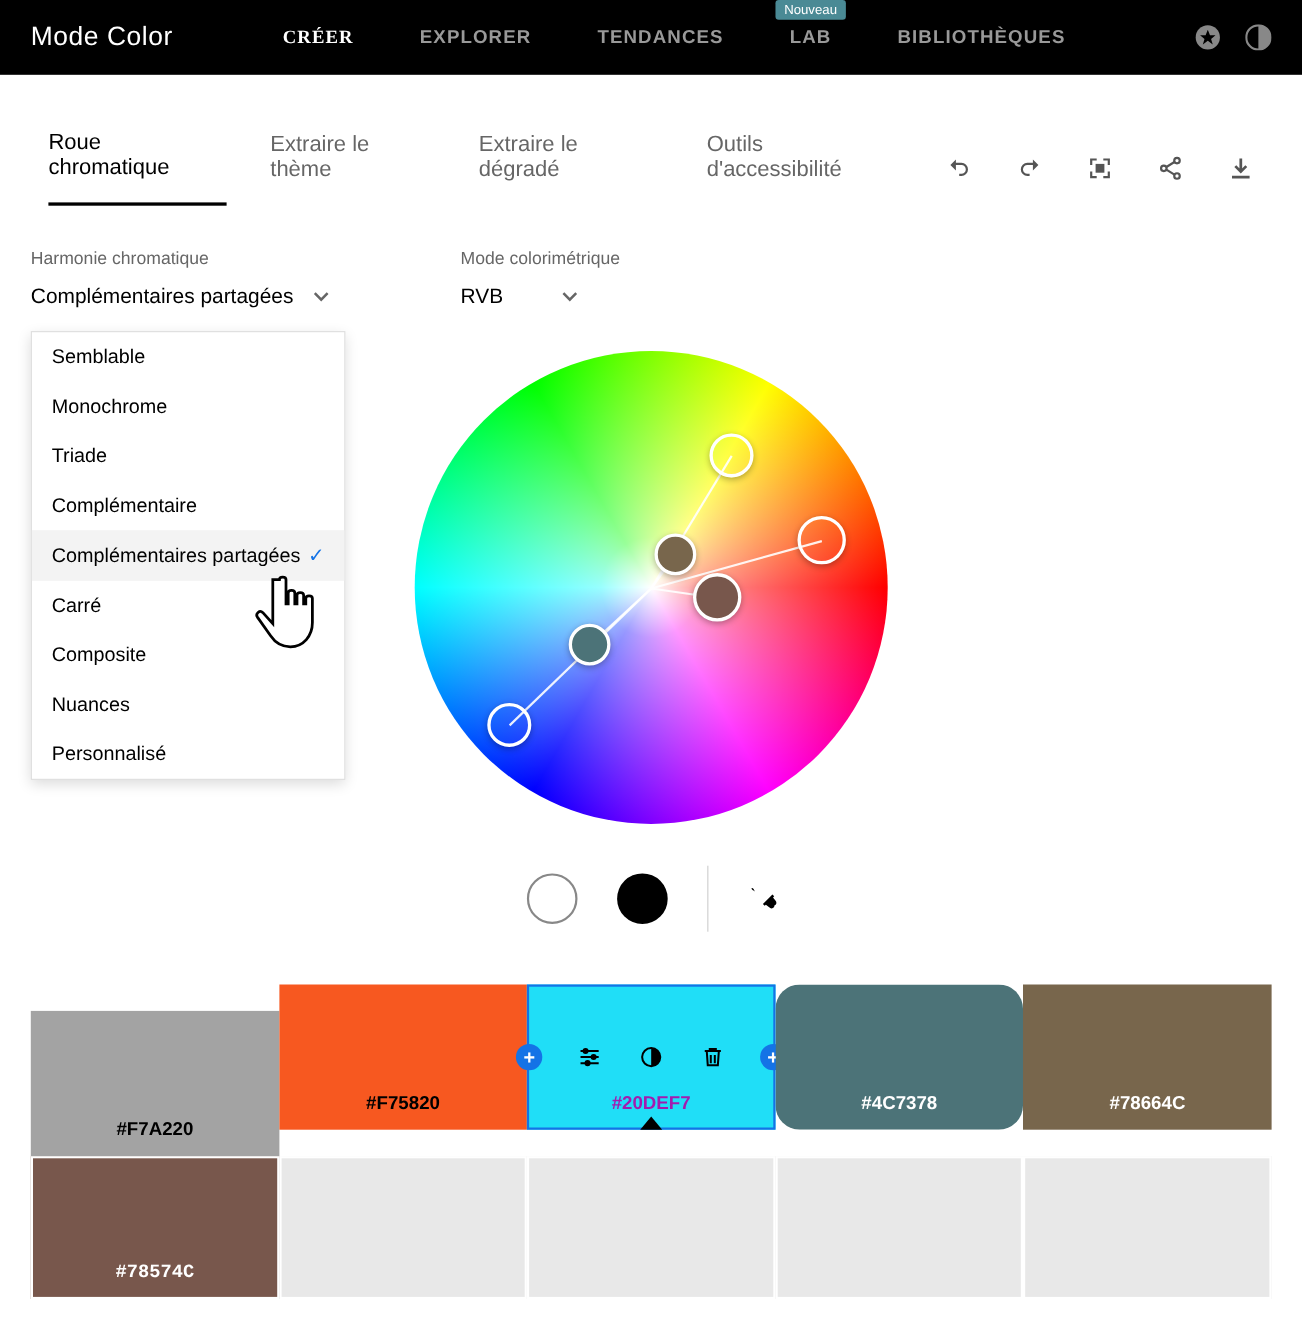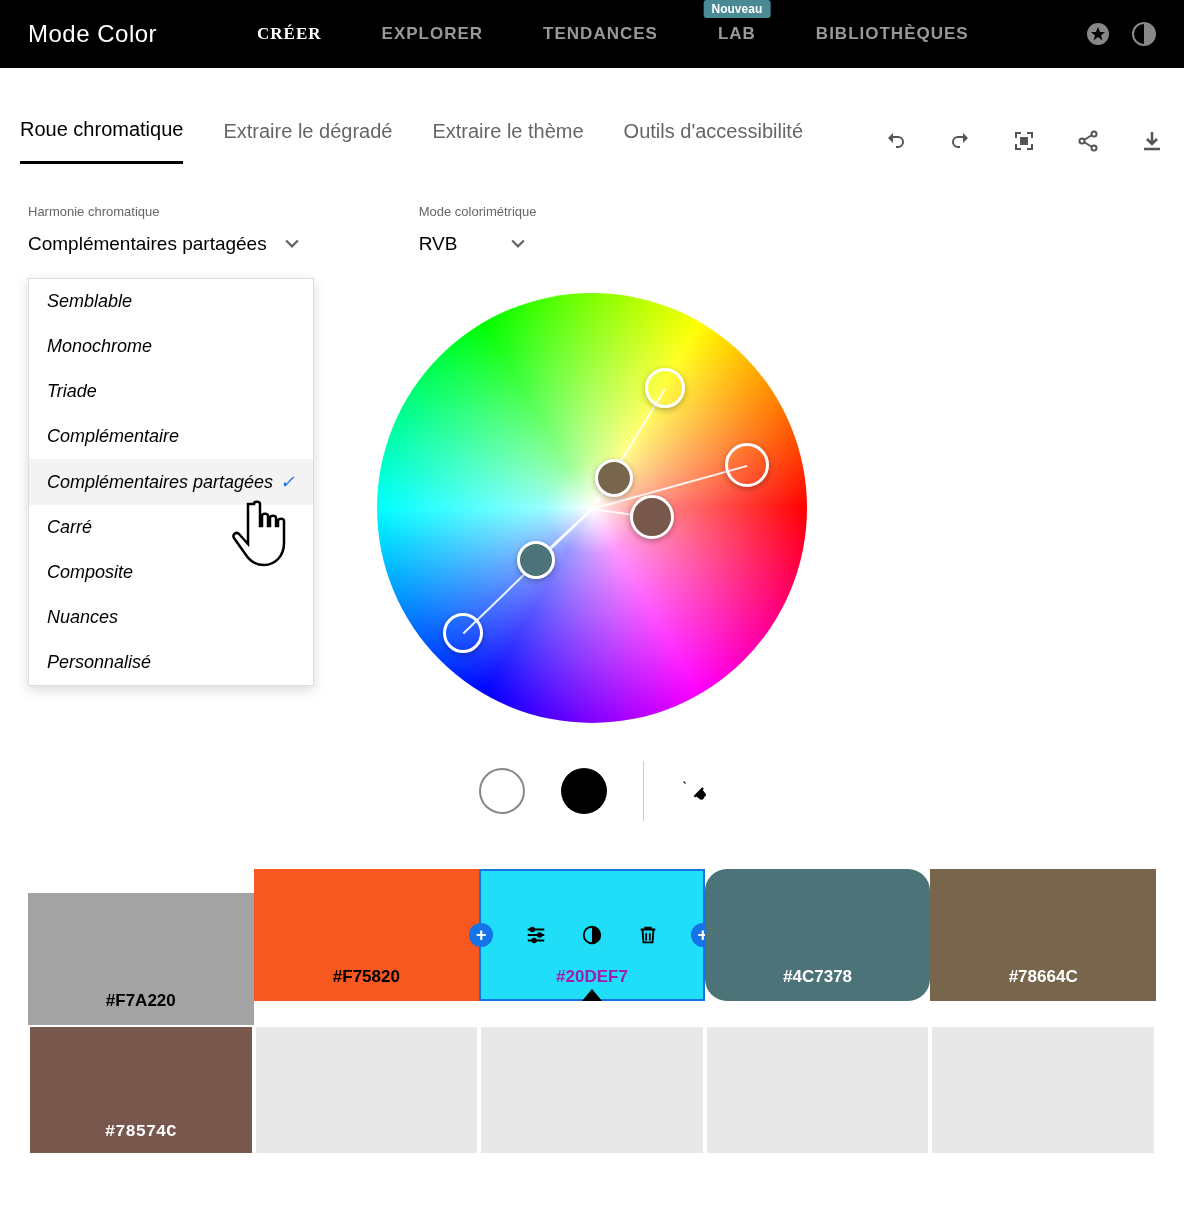--- a/index.html
+++ b/index.html
@@ -4,41 +4,41 @@
 <style>
   * { box-sizing: border-box; margin: 0; padding: 0; }
   body { font-family: -apple-system, BlinkMacSystemFont, 'Segoe UI', sans-serif; background: #fff; width: 1184px; }
   
   
   .topnav { background: #000; height: 68px; display: flex; align-items: center; padding: 0 28px; position: relative; }
   .logo { color: #fff; font-size: 24px; font-weight: 300; letter-spacing: 0.5px; }
   .nav-items { display: flex; margin-left: 100px; gap: 60px; }
   .nav-item { color: #999; font-size: 17px; font-weight: 600; letter-spacing: 1px; cursor: pointer; position: relative; }
   .nav-item.active { color: #fff; font-family: Liberation Serif, serif; }
-  .badge-new { position: absolute; top: -24px; left: 50%; transform: translateX(-50%); background: #4a8a95; color: #fff; font-size: 12px; padding: 2px 8px; border-radius: 3px; font-weight: 700; letter-spacing: 0; }
+  .badge-new { position: absolute; top: -24px; left: 50%; transform: translateX(-50%); background: #4a8a95; color: #fff; font-size: 12px; padding: 2px 8px; border-radius: 3px; font-weight: 400; letter-spacing: 0; }
   .nav-right { margin-left: auto; display: flex; gap: 22px; align-items: center; }
   .nav-right-icon { width: 24px; height: 24px; display: flex; align-items: center; justify-content: center; }
   
   
-  .subnav { display: flex; align-items: center; padding: 0 20px; margin-top: 50px; border-bottom: none; }
+  .subnav { display: flex; align-items: center; padding: 0 44px; margin-top: 50px; border-bottom: none; }
   .tab { font-size: 20px; color: #666; padding-bottom: 20px; margin-right: 40px; cursor: pointer; }
   .tab.active { color: #000; border-bottom: 3px solid #000; }
   .subnav-actions { margin-left: auto; display: flex; gap: 40px; }
   .action-icon { width: 24px; height: 24px; cursor: pointer; }
   
   
   .controls { display: flex; padding: 40px 28px 18px; gap: 120px; }
   .control-group { display: flex; flex-direction: column; }
-  .control-label { font-size: 13px; color: #666; margin-bottom: 14px; }
+  .control-label { font-size: 16px; color: #666; margin-bottom: 14px; }
   .control-value { font-size: 19px; color: #000; display: flex; align-items: center; gap: 18px; cursor: pointer; }
   .chevron { width: 14px; height: 14px; }
   
   
   .dropdown { position: absolute; background: #fff; border: 1px solid #ddd; box-shadow: 0 4px 12px rgba(0,0,0,.15); min-width: 286px; z-index: 10; }
-  .dropdown-item { padding: 12px 18px; font-size: 18px; cursor: pointer; display: flex; justify-content: space-between; align-items: center; font-style: italic; }
+  .dropdown-item { padding: 12px 18px; font-size: 18px; cursor: pointer; display: flex; justify-content: space-between; align-items: center; }
   .dropdown-item.selected { background: #f3f3f3; }
   .check { color: #1473e6; font-size: 18px; }
   
   
   .cursor-hand { position: absolute; z-index: 20; pointer-events: none; }
   
   
   .wheel-area { position: relative; width: 430px; height: 430px; margin: 0 auto; margin-top: -410px; }
   .wheel-bg { width: 100%; height: 100%; border-radius: 50%; background: conic-gradient(from 90deg, #ff0000, #ff00ff, #0000ff, #00ffff, #00ff00, #ffff00, #ff0000); position: relative; }
   .wheel-bg::after { content:''; position:absolute; inset:0; border-radius:50%; background: radial-gradient(circle, #fff 0%, rgba(255,255,255,.6) 15%, rgba(255,255,255,0) 70%); }
@@ -95,22 +95,22 @@
       <svg viewBox="0 0 24 24" width="24" height="24">
           <circle cx="12" cy="12" r="11" fill="none" stroke="#888" stroke-width="2"></circle>
           <path d="M12 1 A11 11 0 0 1 12 23 z" fill="#888"></path>
         </svg>
     </div>
   </div>
 </div>
 
 <div class="subnav">
   <div class="tab active">Roue chromatique</div>
+  <div class="tab">Extraire le thème</div>
   <div class="tab">Extraire le dégradé</div>
-  <div class="tab">Extraire le thème</div>
   <div class="tab">Outils d'accessibilité</div>
   <div class="subnav-actions">
     <div class="action-icon"><svg viewBox="0 0 24 24" width="24" height="24">
           <path d="M9 14l-5-5 5-5v3h5a6 6 0 016 6 6 6 0 01-6 6h-2v-2h2a4 4 0 000-8H9v5z" fill="#555"></path>
         </svg></div>
     <div class="action-icon"><svg viewBox="0 0 24 24" width="24" height="24">
           <path d="M15 14l5-5-5-5v3h-5a6 6 0 00-6 6 6 6 0 006 6h2v-2h-2a4 4 0 010-8h5v5z" fill="#555"></path>
         </svg></div>
     <div class="action-icon"><svg viewBox="0 0 24 24" width="24" height="24" fill="none" stroke="#555" stroke-width="2">
           <path d="M4 9V4h5M20 9V4h-5M4 15v5h5M20 15v5h-5"></path>

